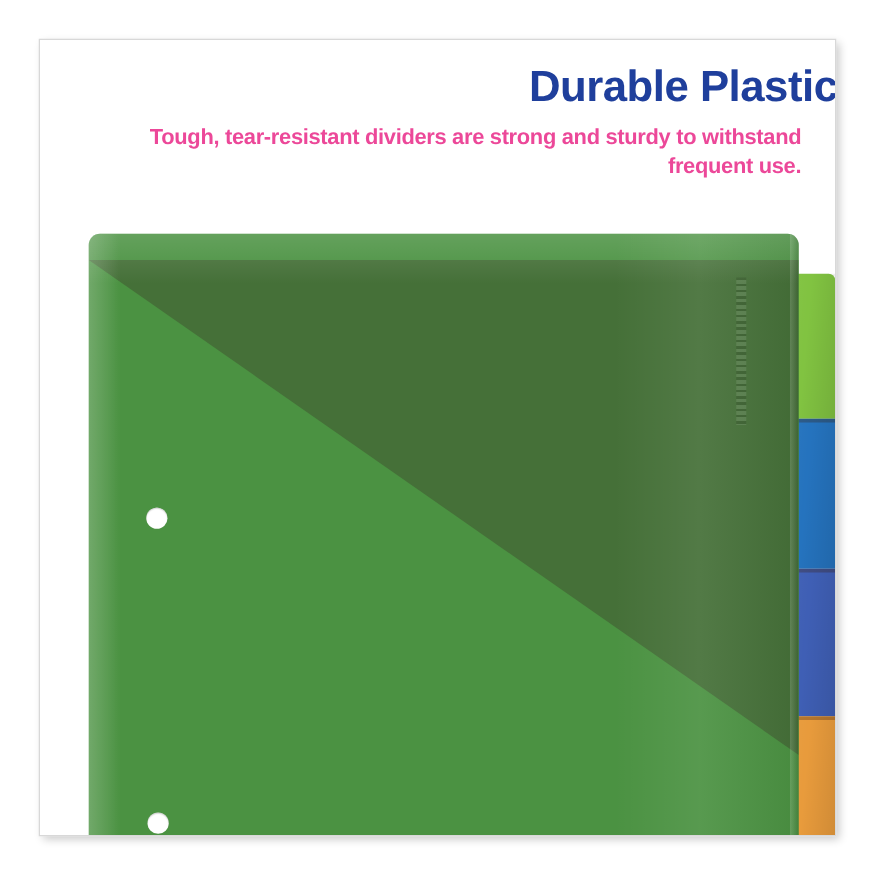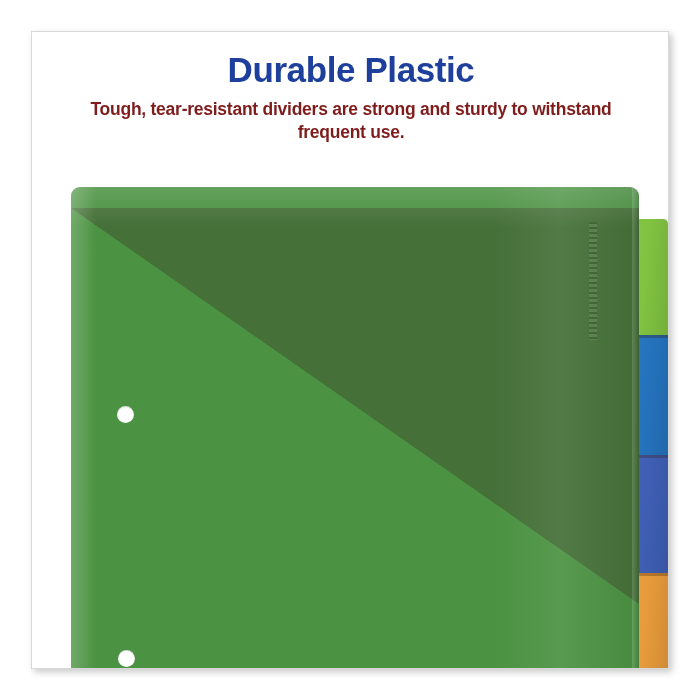--- a/index.html
+++ b/index.html
@@ -34,35 +34,35 @@
     box-shadow: 3px 3px 7px rgba(0,0,0,0.22);
     overflow: hidden;
   }
 
   
   #text-block {
     position: absolute;
     left: 0;
     top: 18px;
     width: 638px;
-    text-align: center;
+    text-align: right;
   }
   #headline {
     font-size: 35px;
     font-weight: bold;
     color: #1f3f9c;
     letter-spacing: -0.4px;
     line-height: 1.12;
     margin: 0;
     padding: 0;
   }
   #subhead {
     font-size: 17.5px;
     font-weight: bold;
-    color: #7f1d1d;
+    color: #ec4899;
     line-height: 1.30;
     margin: 9px auto 0 auto;
     padding: 0;
     width: 580px;
     letter-spacing: -0.25px;
   }
 
   
   #product {
     position: absolute;

